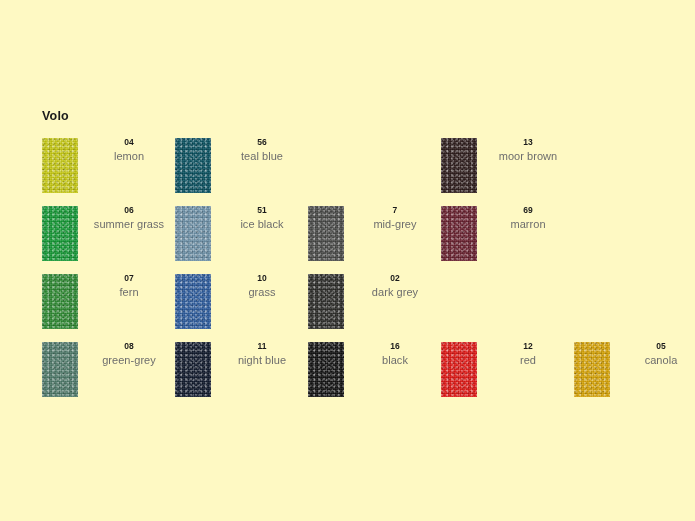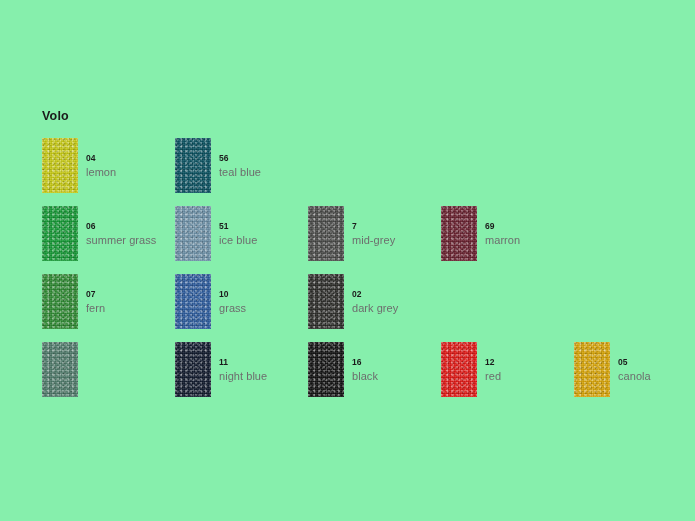--- a/index.html
+++ b/index.html
@@ -15,21 +15,21 @@
     overflow: hidden;
     font-family: "Liberation Sans", sans-serif;
     -webkit-font-smoothing: antialiased;
   }
 
   #sheet {
     position: absolute;
     left: 0; top: 0;
     width: 695px;
     height: 521px;
-    background: #86efac;
+    background: #fef9c3;
   }
 
   #collection-title {
     position: absolute;
     left: 42px;
     top: 110px;
     font-size: 12.5px;
     font-weight: 600;
     letter-spacing: 0.2px;
     color: #1b1b1b;
@@ -82,22 +82,23 @@
     left: 0; top: 0; right: 0; bottom: 0;
     background-image:
       repeating-linear-gradient(0deg, rgba(255,255,255,0.07) 0 1px, rgba(0,0,0,0.05) 1px 2px),
       repeating-linear-gradient(90deg, rgba(255,255,255,0.05) 0 1px, rgba(0,0,0,0.04) 1px 2px);
     pointer-events: none;
   }
 
   .swatch-meta {
     position: absolute;
     left: 44px;
-    top: 16px;
+    top: 0px;
     width: 86px;
+    text-align: center;
   }
 
   .swatch-code {
     font-size: 8.5px;
     font-weight: 700;
     color: #1b1b1b;
     line-height: 1.1;
     letter-spacing: 0.1px;
   }
 
@@ -131,38 +132,48 @@
       <div class="swatch-entry" style="left: 175px; top: 138px;">
         <div class="swatch-chip" style="width: 36px; height: 55px; background-color: rgb(11, 82, 97);">
           <div class="weave"></div>
           <div class="weave2"></div>
         </div>
         <div class="swatch-meta">
           <div class="swatch-code">56</div>
           <div class="swatch-name">teal blue</div>
         </div>
       </div>
+      <div class="swatch-entry" style="left: 441px; top: 138px;">
+        <div class="swatch-chip" style="width: 36px; height: 55px; background-color: rgb(47, 30, 29);">
+          <div class="weave"></div>
+          <div class="weave2"></div>
+        </div>
+        <div class="swatch-meta">
+          <div class="swatch-code">13</div>
+          <div class="swatch-name">moor brown</div>
+        </div>
+      </div>
       <div class="swatch-entry" style="left: 42px; top: 206px;">
         <div class="swatch-chip" style="width: 36px; height: 55px; background-color: rgb(23, 154, 55);">
           <div class="weave"></div>
           <div class="weave2"></div>
         </div>
         <div class="swatch-meta">
           <div class="swatch-code">06</div>
           <div class="swatch-name">summer grass</div>
         </div>
       </div>
       <div class="swatch-entry" style="left: 175px; top: 206px;">
         <div class="swatch-chip" style="width: 36px; height: 55px; background-color: rgb(109, 145, 168);">
           <div class="weave"></div>
           <div class="weave2"></div>
         </div>
         <div class="swatch-meta">
           <div class="swatch-code">51</div>
-          <div class="swatch-name">ice blue</div>
+          <div class="swatch-name">ice black</div>
         </div>
       </div>
       <div class="swatch-entry" style="left: 308px; top: 206px;">
         <div class="swatch-chip" style="width: 36px; height: 55px; background-color: rgb(74, 75, 73);">
           <div class="weave"></div>
           <div class="weave2"></div>
         </div>
         <div class="swatch-meta">
           <div class="swatch-code">7</div>
           <div class="swatch-name">mid-grey</div>
@@ -206,20 +217,24 @@
         <div class="swatch-meta">
           <div class="swatch-code">02</div>
           <div class="swatch-name">dark grey</div>
         </div>
       </div>
       <div class="swatch-entry" style="left: 42px; top: 342px;">
         <div class="swatch-chip" style="width: 36px; height: 55px; background-color: rgb(79, 122, 106);">
           <div class="weave"></div>
           <div class="weave2"></div>
         </div>
+        <div class="swatch-meta">
+          <div class="swatch-code">08</div>
+          <div class="swatch-name">green-grey</div>
+        </div>
       </div>
       <div class="swatch-entry" style="left: 175px; top: 342px;">
         <div class="swatch-chip" style="width: 36px; height: 55px; background-color: rgb(18, 27, 46);">
           <div class="weave"></div>
           <div class="weave2"></div>
         </div>
         <div class="swatch-meta">
           <div class="swatch-code">11</div>
           <div class="swatch-name">night blue</div>
         </div>

